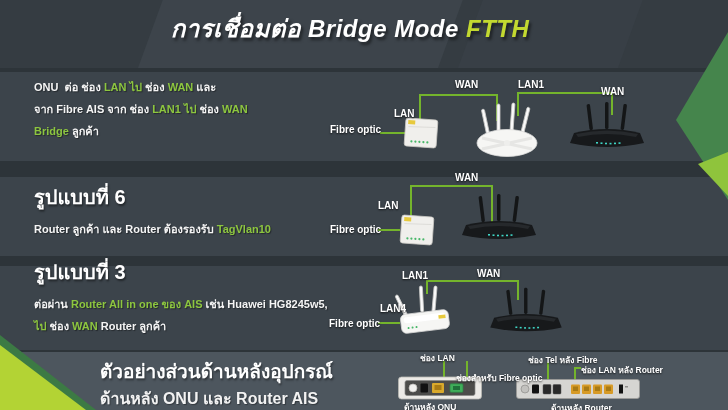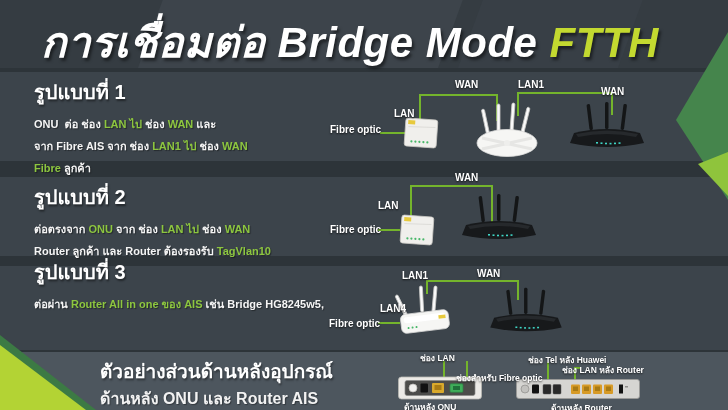--- a/index.html
+++ b/index.html
@@ -16,21 +16,21 @@
   .band.b1{top:72px;height:89px;}
   .band.b2{top:177px;height:79px;}
   .band.b3{top:266px;height:84px;}
   .bottom-band{position:absolute;left:0;top:352px;width:728px;height:58px;background:#4d565e;}
   
   .side-arrow{position:absolute;right:0;top:25px;z-index:3;}
   .corner-tri{position:absolute;left:0;top:335px;z-index:3;}
   
   .title{
     position:absolute;left:0;top:9px;width:700px;text-align:center;z-index:4;
-    font-size:42px;font-weight:bold;font-style:italic;color:#ffffff;
+    font-size:24px;font-weight:bold;font-style:italic;color:#ffffff;
     text-shadow:2px 3px 3px rgba(0,0,0,.5);letter-spacing:.5px;white-space:pre;
   }
   .title .hl{color:#c3d930;}
   
   .sect{position:absolute;left:34px;z-index:5;}
   .sect.s1{top:76px;} .sect.s2{top:181px;} .sect.s3{top:256px;}
   .sect h2{
     margin:0 0 5px 0;font-size:20px;font-weight:bold;color:#ffffff;
     text-shadow:1px 2px 2px rgba(0,0,0,.45);
   }
@@ -74,24 +74,23 @@
   </svg>
 
   <svg class="corner-tri" width="96" height="75">
     <polygon points="0,0 0,75 96,75" fill="#3c7a44"></polygon>
     <polygon points="0,10 0,75 86,75" fill="#b3d334"></polygon>
   </svg>
 
   <div class="title"><span>การเชื่อมต่อ Bridge Mode </span><span class="hl">FTTH</span></div>
 
   <div class="sect s1">
-    <h2>รูปแบบที่ 1</h2>
     <div class="tline"><span>ONU  ต่อ ช่อง </span><span class="g">LAN ไป</span><span> ช่อง </span><span class="g">WAN</span><span> และ</span></div>
     <div class="tline"><span>จาก Fibre AIS จาก ช่อง </span><span class="g">LAN1 ไป</span><span> ช่อง </span><span class="g">WAN</span></div>
-    <div class="tline"><span class="g">Fibre</span><span> ลูกค้า</span></div>
+    <div class="tline"><span class="g">Bridge</span><span> ลูกค้า</span></div>
   </div>
 
   <div class="dlabel" style="left:330px;top:124px;">Fibre optic</div>
   <div class="dlabel" style="left:394px;top:108px;">LAN</div>
   <div class="dlabel" style="left:455px;top:79px;">WAN</div>
   <div class="dlabel" style="left:518px;top:79px;">LAN1</div>
   <div class="dlabel" style="left:601px;top:86px;">WAN</div>
   <svg class="wires" style="left:320px;top:85px;" width="330" height="80">
     <g fill="none" stroke="#74b42c" stroke-width="2">
       <path d="M60,48 H88"></path>
@@ -136,22 +135,21 @@
         <rect x="30" y="44" width="2" height="1.6"></rect>
         <rect x="34.5" y="44.4" width="2" height="1.6"></rect>
         <rect x="39" y="44.7" width="2" height="1.6"></rect>
         <rect x="43.5" y="44.8" width="2" height="1.6"></rect>
         <rect x="48" y="44.6" width="2" height="1.6"></rect>
         <rect x="52.5" y="44.3" width="2" height="1.6"></rect>
       </g>
   </svg>
 
   <div class="sect s2">
-    <h2>รูปแบบที่ 2</h2>
-    <div class="tline"><span>ต่อตรงจาก </span><span class="g">ONU</span><span> จาก ช่อง </span><span class="g">LAN ไป</span><span> ช่อง </span><span class="g">WAN</span></div>
+    <h2>รูปแบบที่ 6</h2>
     <div class="tline"><span>Router ลูกค้า และ Router ต้องรองรับ </span><span class="g">TagVlan10</span></div>
   </div>
 
   <div class="dlabel" style="left:330px;top:224px;">Fibre optic</div>
   <div class="dlabel" style="left:378px;top:200px;">LAN</div>
   <div class="dlabel" style="left:455px;top:172px;">WAN</div>
   <svg class="wires" style="left:320px;top:178px;" width="200" height="70">
     <g fill="none" stroke="#74b42c" stroke-width="2">
       <path d="M58,52 H80"></path>
       <path d="M91,40 V8 H172 V45"></path>
@@ -184,21 +182,22 @@
         <rect x="34.5" y="44.4" width="2" height="1.6"></rect>
         <rect x="39" y="44.7" width="2" height="1.6"></rect>
         <rect x="43.5" y="44.8" width="2" height="1.6"></rect>
         <rect x="48" y="44.6" width="2" height="1.6"></rect>
         <rect x="52.5" y="44.3" width="2" height="1.6"></rect>
       </g>
   </svg>
 
   <div class="sect s3">
     <h2>รูปแบบที่ 3</h2>
-    <div class="tline"><span>ต่อผ่าน </span><span class="g">Router All in one ของ AIS</span><span> เช่น Bridge HG8245w5,</span></div>
+    <div class="tline"><span>ต่อผ่าน </span><span class="g">Router All in one ของ AIS</span><span> เช่น Huawei HG8245w5,</span></div>
+    <div class="tline"><span class="g">ไป</span><span> ช่อง </span><span class="g">WAN</span><span> Router ลูกค้า</span></div>
   </div>
 
   <div class="dlabel" style="left:402px;top:270px;">LAN1</div>
   <div class="dlabel" style="left:477px;top:268px;">WAN</div>
   <div class="dlabel" style="left:380px;top:303px;">LAN4</div>
   <div class="dlabel" style="left:329px;top:318px;">Fibre optic</div>
   <svg class="wires" style="left:320px;top:270px;" width="220" height="70">
     <g fill="none" stroke="#74b42c" stroke-width="2">
       <path d="M58,53 H80"></path>
       <path d="M107,24 V11 H198 V30"></path>
@@ -251,22 +250,22 @@
     <rect x="7" y="4.5" width="70" height="15" rx="2" fill="#4c4c4a" stroke="#8a8a88" stroke-width="0.7"></rect>
     <circle cx="15" cy="12" r="4" fill="#f2f1ee" stroke="#bcbab6" stroke-width="0.7"></circle>
     <rect x="22.5" y="7.5" width="7.5" height="9" rx="1" fill="#111111"></rect>
     <rect x="34" y="7" width="12" height="10" rx="1" fill="#d9a92c"></rect>
     <rect x="36.5" y="9" width="7" height="5" fill="#a87a14"></rect>
     <rect x="52" y="7.8" width="13" height="8.5" rx="1" fill="#3fae5a" stroke="#2e8044" stroke-width="0.7"></rect>
     <rect x="55" y="10" width="7" height="4" fill="#20703a"></rect>
   </svg>
   <div class="caption" style="left:404px;top:400px;">ด้านหลัง ONU</div>
 
-  <div class="slabel" style="left:528px;top:353px;">ช่อง Tel หลัง Huawei</div>
-  <div class="slabel" style="left:562px;top:363px;">ช่อง LAN หลัง Router</div>
+  <div class="slabel" style="left:528px;top:353px;">ช่อง Tel หลัง Fibre</div>
+  <div class="slabel" style="left:581px;top:363px;">ช่อง LAN หลัง Router</div>
   <div class="vline" style="left:547px;top:362px;height:20px;"></div>
   <div class="hline" style="left:574px;top:367px;width:7px;"></div>
   <div class="vline" style="left:574px;top:367px;height:15px;"></div>
   <svg class="dev" style="left:516px;top:378px;" width="124" height="22" viewBox="0 0 124 22">
     <rect x="0.5" y="1.5" width="123" height="19" rx="2.5" fill="#d6d5d2" stroke="#9c9b98" stroke-width="0.8"></rect>
     <circle cx="9" cy="11" r="4" fill="#c2c1be" stroke="#8e8d8a" stroke-width="0.7"></circle>
     <rect x="16" y="6.5" width="7" height="9" rx="1" fill="#111111"></rect>
     <rect x="27" y="6.5" width="8" height="9.5" rx="1" fill="#2a2a2a" stroke="#555" stroke-width="0.5"></rect>
     <rect x="37" y="6.5" width="8" height="9.5" rx="1" fill="#2a2a2a" stroke="#555" stroke-width="0.5"></rect>
     <g>

